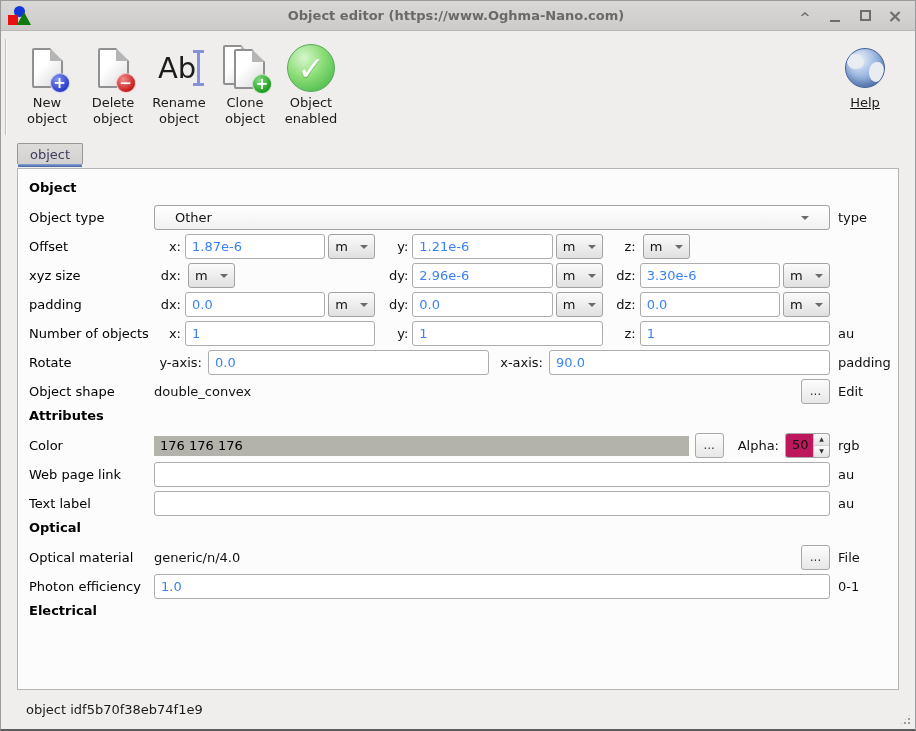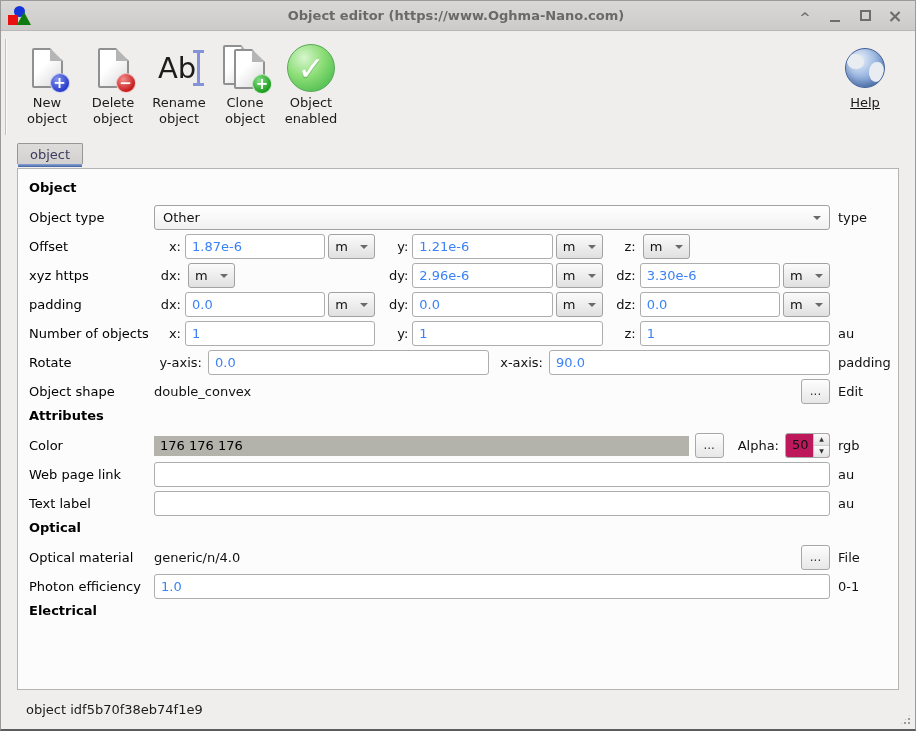--- a/index.html
+++ b/index.html
@@ -62,21 +62,21 @@
   .row-label { font-size:13px; color:#000; }
   .unit { padding-left:8px; font-size:13px; white-space:nowrap; }
   .fields { display:flex; align-items:center; gap:6px; min-width:0; }
   .cell { display:flex; align-items:center; flex:1; min-width:0; }
   .sub { width:27px; flex:none; text-align:right; margin-right:4px; font-size:13px; }
   .sub-wide { width:48px; flex:none; text-align:right; margin-right:6px; font-size:13px; }
   .tb { flex:1; min-width:0; height:25px; border:1px solid #adadad; border-radius:3px; padding:2px 6px; font-family:inherit; font-size:13px; background:#fff; color:#3b82f6; outline:none; }
   .combo { flex:none; width:47px; height:25px; border:1px solid #a2a2a2; border-radius:3px; background:linear-gradient(#fbfbfb,#e0e0e0); display:flex; align-items:center; padding:0 6px; }
   .combo .cv { flex:1; font-size:13px; }
   .combo .arr { flex:none; width:0; height:0; border:4px solid transparent; border-top-color:#6a6a6a; margin-top:4px; }
-  .combo.wide { flex:1; width:auto; background:linear-gradient(#ffffff,#f1f1f1); padding:0 8px;gap:13px; }
+  .combo.wide { flex:1; width:auto; background:linear-gradient(#ffffff,#f1f1f1); padding:0 20px;gap:13px; }
   .value-text { flex:1; font-size:13px; }
   .btn-dots { flex:none; width:29px; height:25px; border:1px solid #a8a8a8; border-radius:3px; background:linear-gradient(#fdfdfd,#e7e7e7); font-size:12px; color:#333; text-align:center; line-height:22px; }
   .swatch { flex:1; height:20px; display:flex; align-items:center; padding:0 6px; font-size:13px; color:#000; }
   .alpha-lbl { margin-left:8px; font-size:13px; flex:none; }
   .spin { flex:none; display:flex; height:25px; border:1px solid #a8a8a8; border-radius:3px; background:#be185d; overflow:hidden; }
   .spin .sval { width:27px; padding:3px 0 0 6px; font-size:13px; }
   .spin .sarrows { width:16px; display:flex; flex-direction:column; border-left:1px solid #c3c3c3; }
   .spin .sarrows span { flex:1; font-size:6px; line-height:10px; text-align:center; color:#333; background:linear-gradient(#fbfbfb,#e2e2e2); }
   .spin .sarrows span:first-child { border-bottom:1px solid #cfcfcf; }
 
@@ -207,21 +207,21 @@
           <div class="combo" style="margin-left:3px">
               <span class="cv">m</span>
               <span class="arr"></span>
             </div>
         </div>
       </div>
       <div class="unit"></div>
     </div>
 
     <div class="row">
-      <div class="row-label">xyz https</div>
+      <div class="row-label">xyz size</div>
       <div class="fields">
         <div class="cell">
           <span class="sub">dx:</span>
           <div class="combo" style="margin-left:3px">
               <span class="cv">m</span>
               <span class="arr"></span>
             </div>
         </div>
         <div class="cell">
           <span class="sub">dy:</span>

